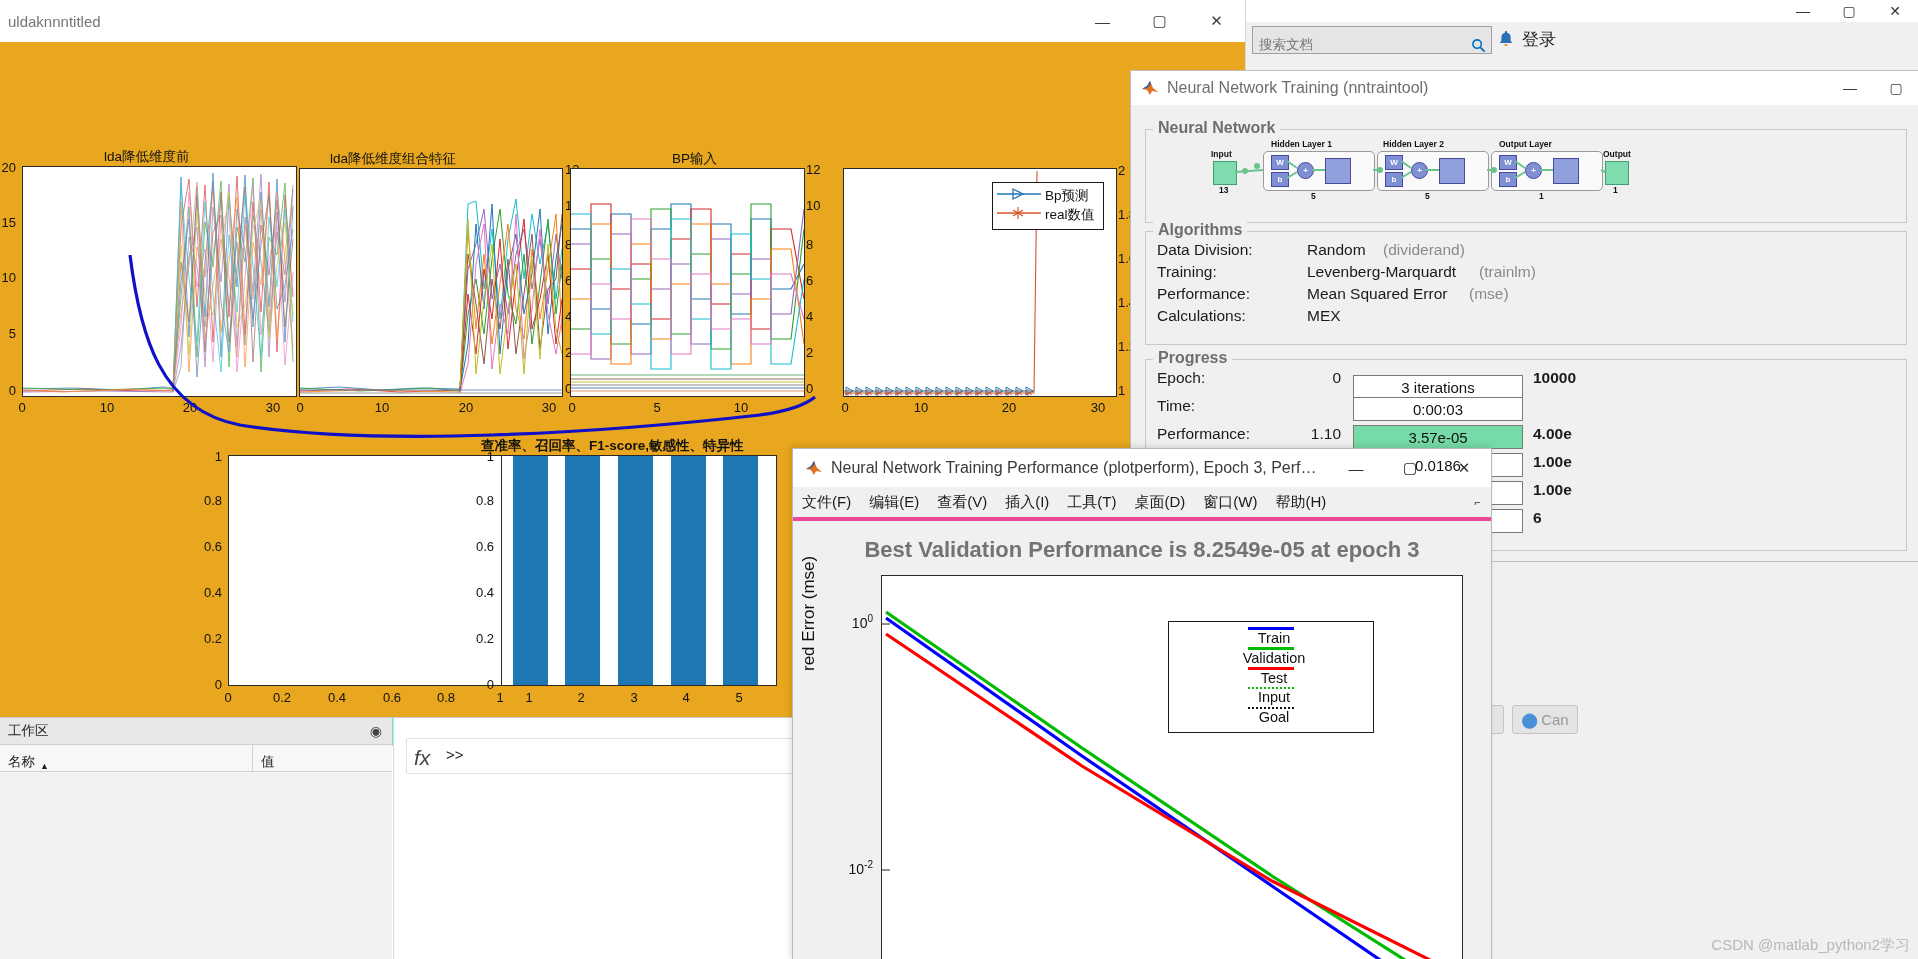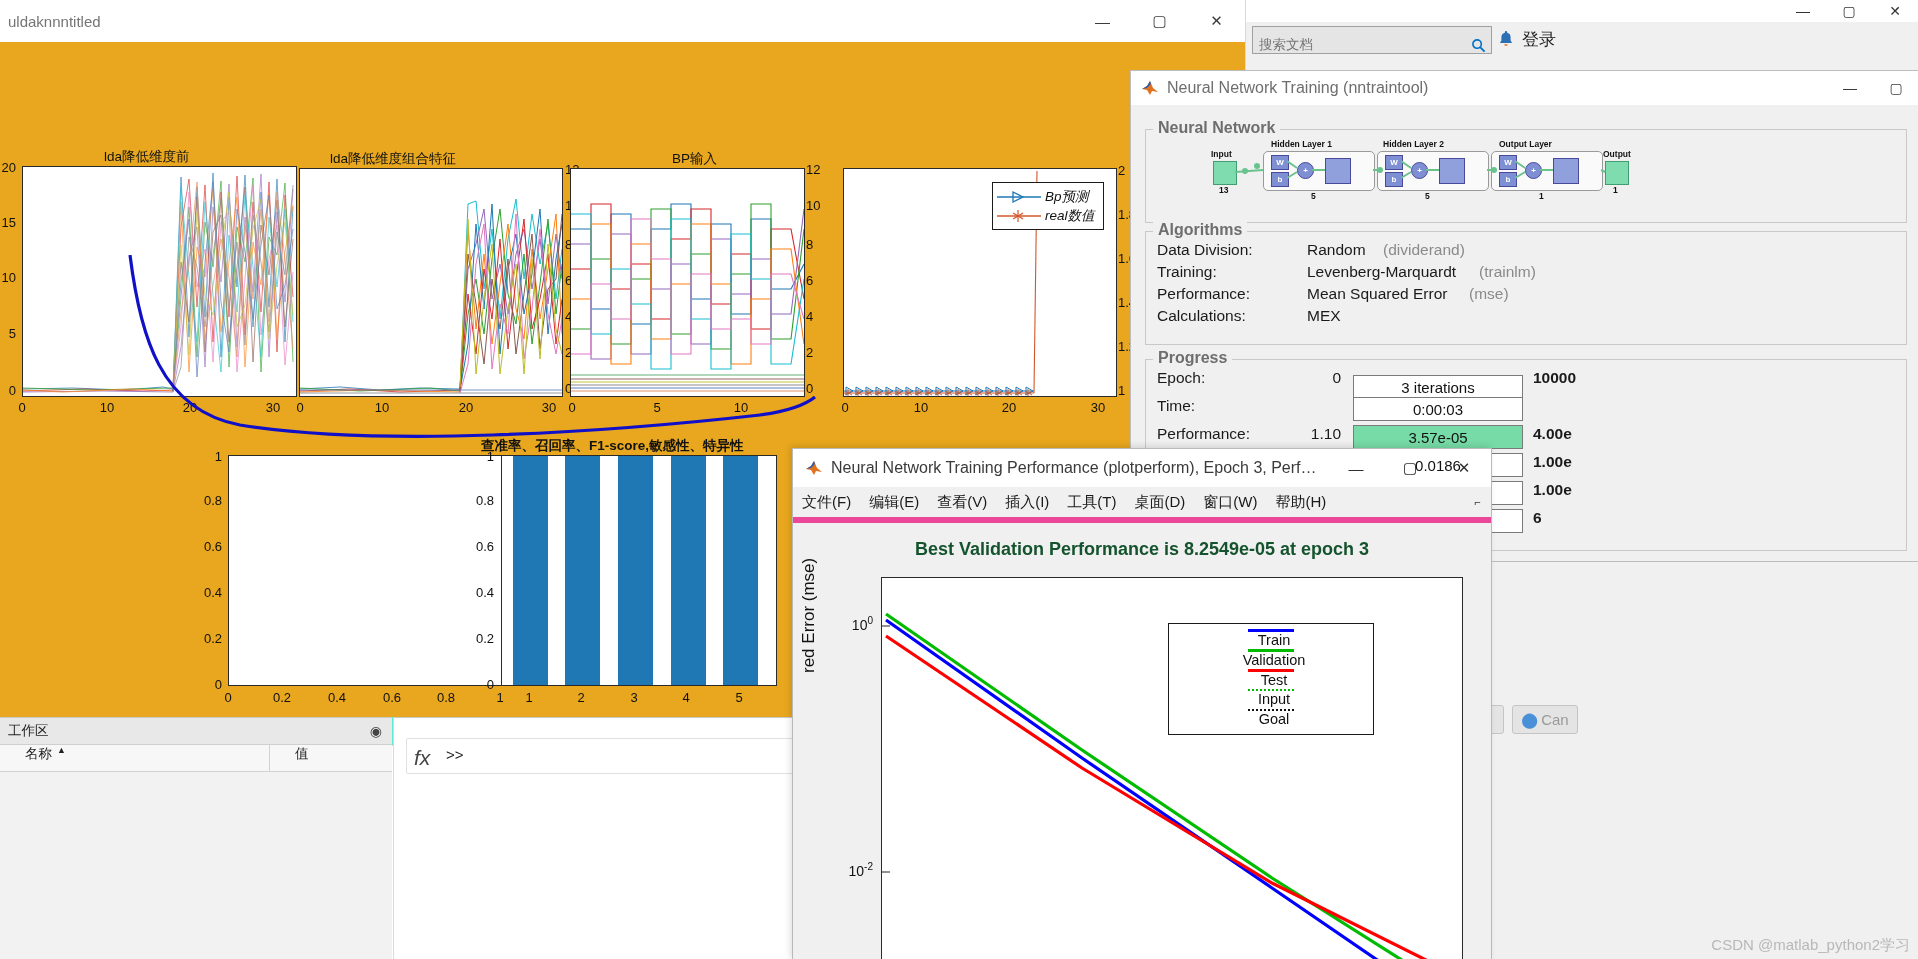--- a/index.html
+++ b/index.html
@@ -41,33 +41,33 @@
 
   
   .axes{background:#ffffff;border:1px solid #2a2a2a;position:absolute;overflow:hidden;}
   .axtitle{position:absolute;font-size:13.5px;color:#111;white-space:nowrap;}
   .tickx{position:absolute;font-size:13px;color:#111;transform:translateX(-50%);}
   .ticky{position:absolute;font-size:13px;color:#111;transform:translateY(-50%);text-align:right;}
   .tickyr{position:absolute;font-size:13px;color:#111;transform:translateY(-50%);text-align:left;}
 
   
   #bp-legend{position:absolute;background:#fff;border:1px solid #1b1b1b;padding:4px 8px 4px 4px;}
-  #bp-legend .row{display:flex;align-items:center;height:19px;font-style:italic;}
+  #bp-legend .row{display:flex;align-items:flex-start;height:19px;}
   #bp-legend .row span.txt{font-size:13.5px;color:#111;margin-left:4px;}
 
   
   .bar{position:absolute;bottom:0;background:#1f77b4;}
 
   
   #workspace{left:0;top:717px;width:392px;height:242px;background:#f2f2f2;border-top:1px solid #c9c9c9;}
   #ws-header{height:26px;background:#e8e8e8;display:flex;align-items:center;border-bottom:1px solid #cfcfcf;}
   #ws-header .t{font-size:13.5px;color:#222;padding-left:8px;}
   #ws-header .eye{margin-left:auto;margin-right:10px;font-size:14px;color:#444;}
   #ws-cols{height:26px;background:#f7f7f7;display:flex;border-bottom:1px solid #d2d2d2;}
-  #ws-cols div{font-size:13.5px;color:#222;display:flex;align-items:flex-start;padding-left:25px;}
+  #ws-cols div{font-size:13.5px;color:#222;display:flex;align-items:flex-end;padding-left:8px;}
   .ws-c1{width:244px;border-right:1px solid #d2d2d2;}
   .ws-c2{flex:1;}
 
   
   #cmdwin{left:393px;top:717px;width:852px;height:242px;background:#ffffff;border-top:1px solid #c9c9c9;border-left:1px solid #d9d9d9;}
   #cmd-prompt{position:absolute;left:20px;top:28px;font-size:21px;color:#444;font-style:italic;}
   #cmd-gt{position:absolute;left:52px;top:28px;font-size:15px;color:#222;}
   #cmd-line{position:absolute;left:12px;top:20px;width:828px;height:34px;border:1px solid #e0e0e0;border-radius:2px;background:#fff;}
 
   
@@ -94,25 +94,25 @@
   .nnsq{position:absolute;border:1px solid #4a4a9c;background:#7f8fd4;color:#fff;font-size:8px;font-weight:bold;display:flex;align-items:center;justify-content:center;}
   .nngrp{position:absolute;border:1px solid #9a9a9a;border-radius:5px;background:#fafafa;}
 
   
   #pp{left:792px;top:448px;width:698px;height:511px;background:#f0f0f0;border:1px solid #b9b9b9;box-shadow:-2px -2px 6px rgba(0,0,0,.12);}
   #pp-titlebar{height:38px;background:#ffffff;display:flex;align-items:center;}
   #pp-icon{width:18px;height:18px;margin-left:12px;}
   #pp-title{font-size:16px;color:#3a3a3a;margin-left:8px;white-space:nowrap;overflow:hidden;}
   #pp-btns{margin-left:auto;display:flex;height:38px;}
   #pp-btns div{width:54px;display:flex;align-items:center;justify-content:center;color:#2e2e2e;font-size:15px;}
-  #pp-menubar{height:30px;background:#f0f0f0;display:flex;align-items:center;border-bottom:6px solid #ec4899;}
+  #pp-menubar{height:30px;background:#f0f0f0;display:flex;align-items:center;border-bottom:4px solid #ec4899;}
   #pp-menubar .mi{font-size:15px;color:#1a1a1a;padding:0 9px;}
   #pp-menu-arrow{margin-left:auto;margin-right:10px;font-size:11px;color:#333;}
   #pp-body{position:relative;background:#f0f0f0;height:443px;}
-  #pp-chart-title{position:absolute;left:0;right:0;top:16px;text-align:center;font-size:18px;font-weight:bold;color:#14532d;}
+  #pp-chart-title{position:absolute;left:0;right:0;top:16px;text-align:center;font-size:22px;font-weight:bold;color:#737373;}
   #pp-axes{position:absolute;left:88px;top:54px;width:580px;height:400px;background:#fff;border:1px solid #2a2a2a;border-bottom:none;overflow:hidden;}
   #pp-ylabel{position:absolute;left:6px;top:150px;font-size:17px;color:#111;transform:rotate(-90deg);transform-origin:left top;white-space:nowrap;}
   .pp-ytick{position:absolute;font-size:14px;color:#111;text-align:right;}
   #pp-legend{position:absolute;left:375px;top:100px;width:192px;background:#fff;border:1px solid #1b1b1b;padding:5px 6px;}
   #pp-legend .r{display:flex;align-items:center;height:20px;flex-direction:column;}
   #pp-legend .r .lab{font-size:14.5px;color:#111;margin-left:6px;}
   .ln{width:46px;height:0;border-top-width:3px;border-top-style:solid;}
   .ln-dot{width:46px;height:0;border-top-width:2px;border-top-style:dotted;}
 
   

